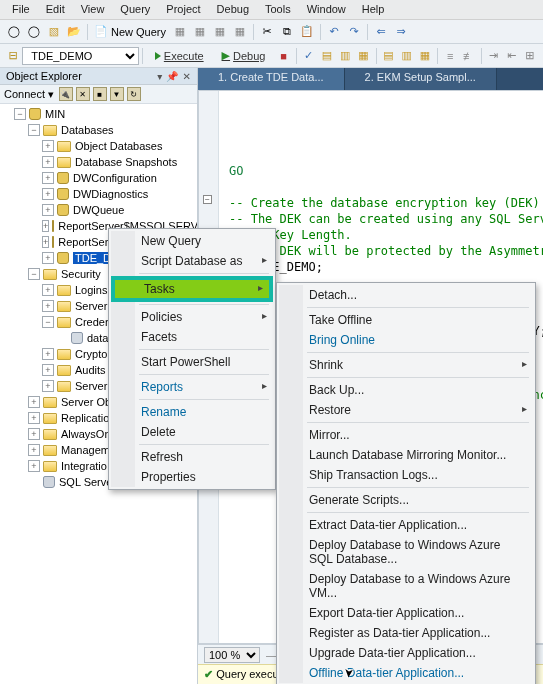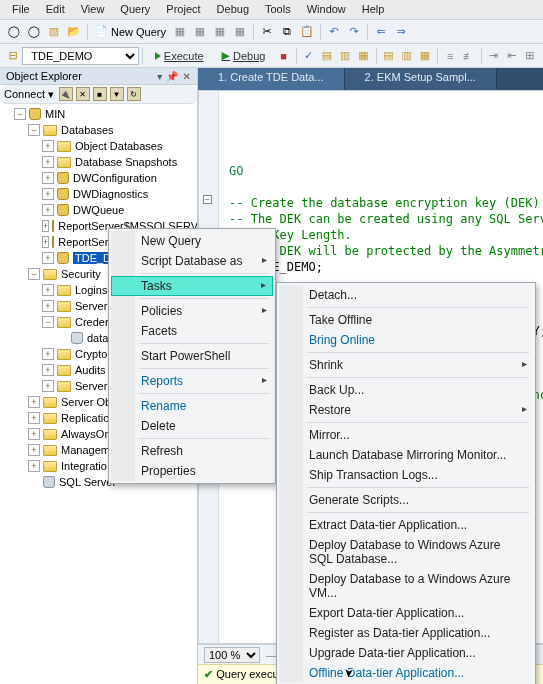--- a/index.html
+++ b/index.html
@@ -106,21 +106,20 @@
     gap: 4px;
   }
   .oe-header .pin span { font-size: 10px; color: #555; }
   .oe-connect {
     background: #eef3f7;
     padding: 2px 4px;
     border-bottom: 1px solid #d6dde4;
     display: flex;
     align-items: center;
     gap: 3px;
-    border-radius: 7px;
   }
   .oe-connect .label { margin-right: 2px; }
   .oe-connect .ic {
     width: 14px; height: 14px;
     background: #e0d8b8;
     border: 1px solid #a0986a;
     font-size: 8px;
     display: flex; align-items: center; justify-content: center;
   }
   .tree {
@@ -275,22 +274,22 @@
     right: 6px;
     font-size: 10px;
     color: #444;
   }
   .ctx-sep {
     height: 1px;
     background: #d4d8dc;
     margin: 2px 4px 2px 28px;
   }
   .ctx-item.highlight {
-    background: #5eead4;
-    border: 1px solid #14b8a6;
+    background: #84cc16;
+    border: 4px solid #14b8a6;
     padding: 2px 5px 2px 29px;
   }
   .cursor-arrow {
     position: absolute;
     width: 0; height: 0;
     z-index: 200;
   }
   .cursor-arrow::before {
     content: '➤';
     position: absolute;

